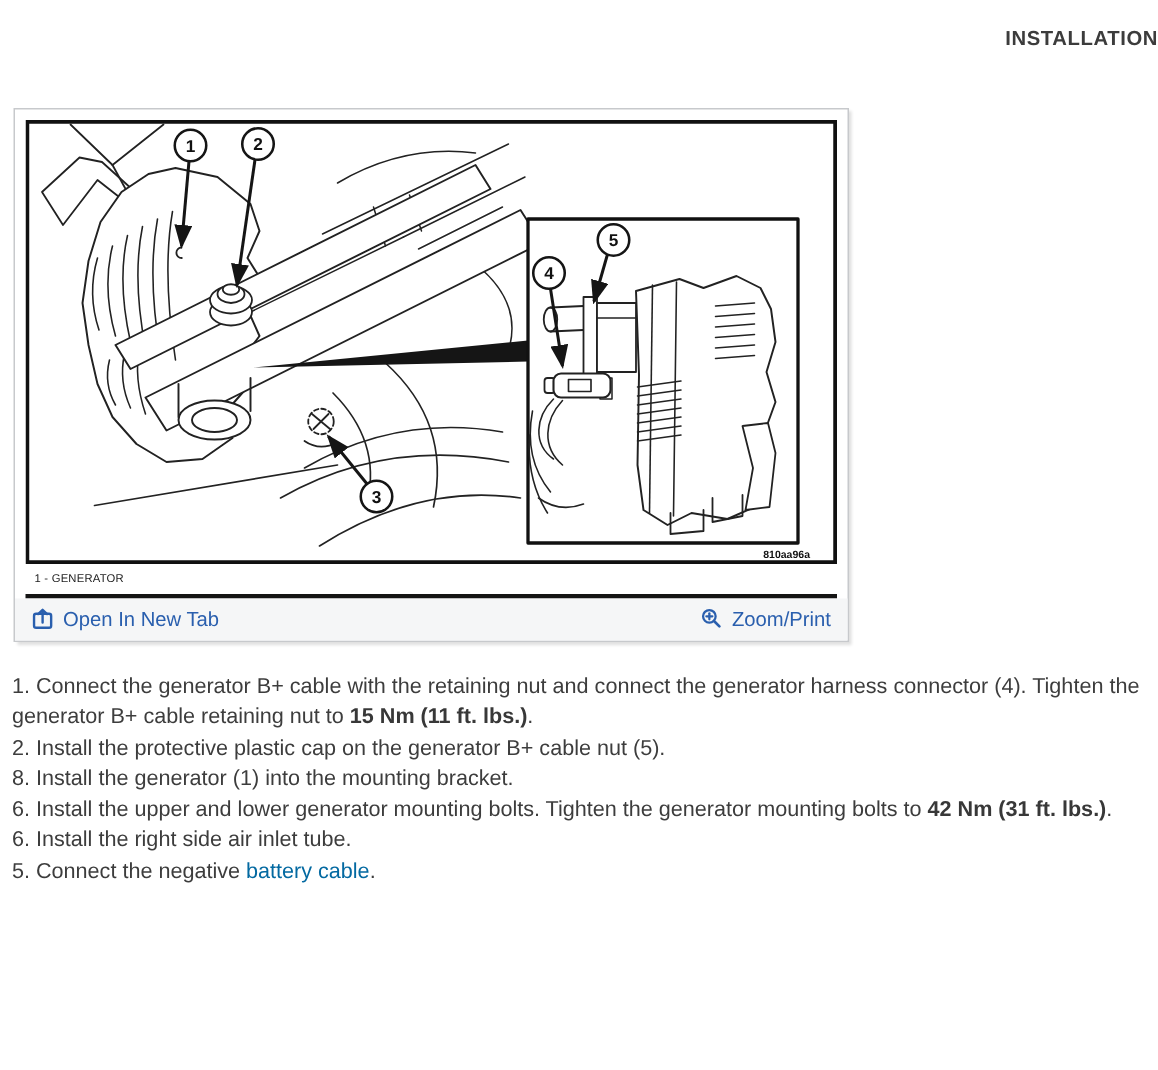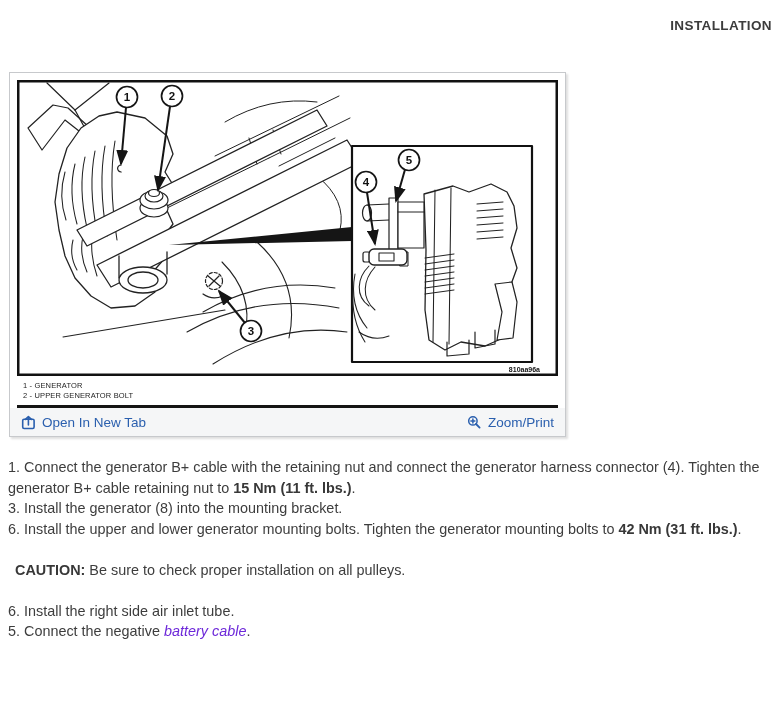--- a/index.html
+++ b/index.html
@@ -48,21 +48,21 @@
   .tb-link svg { display:block; }
 
   
   .instructions {
     margin-top:20px; padding-right:12px;
     font-size:14.4px; line-height:20.5px; color:#3d3d3d;
   }
   .step { margin:0; padding-left:8px; }
   .step b, .caution b { font-weight:700; color:#383838; }
   .caution { margin:20.5px 0; padding-left:15px; }
-  a.inline-link { color:#6d28d9; text-decoration:none; cursor:pointer;font-style:italic; }
+  a.inline-link { color:#0369a1; text-decoration:none; cursor:pointer; }
 </style>
 </head>
 <body>
 
 <h1 class="page-title">INSTALLATION</h1>
 
 <figure class="fig-widget" style="margin-block:39px 0; margin-inline:9px 0;">
 
   <svg class="fig-drawing" width="541" height="296" viewBox="0 0 541 296">
     <defs>
@@ -233,21 +233,20 @@
         <text x="392" y="84">5</text>
       </g>
     </g>
 
     <text x="523" y="292" text-anchor="end" font-size="7" font-weight="bold" fill="#111">810aa96a</text>
   </svg>
 
   <div class="legend">
     <div class="legend-col left">
       <div class="legend-item">1 - GENERATOR</div>
-      <div class="legend-item">2 - UPPER GENERATOR BOLT</div>
     </div>
   </div>
   <div class="legend-rule"></div>
 
   <div class="fig-toolbar">
     <a class="tb-link">
       <svg width="15" height="15" viewBox="0 0 15 15" fill="none" stroke="#2a5fae" stroke-width="1.6" stroke-linecap="round" stroke-linejoin="round">
         <rect x="1.7" y="4.2" width="11.4" height="9.3" rx="1.4"></rect>
         <path d="M7.4,10 L7.4,1.6 M4.4,4.4 L7.4,1.5 L10.4,4.4"></path>
       </svg>
@@ -260,20 +259,20 @@
         <line x1="5.9" y1="3.9" x2="5.9" y2="7.9"></line>
         <line x1="9" y1="9" x2="12.6" y2="12.6" stroke-width="1.8"></line>
       </svg>
       <span>Zoom/Print</span>
     </a>
   </div>
 </figure>
 
 <div class="instructions">
   <p class="step"><span>1. Connect the generator B+ cable with the retaining nut and connect the generator harness connector (4). Tighten the generator B+ cable retaining nut to </span><b>15 Nm (11 ft. lbs.)</b><span>.</span></p>
-  <p class="step"><span>3. Install the generator (8) into the mounting bracket.</span></p>
+  <p class="step"><span>2. Install the protective plastic cap on the generator B+ cable nut (5).</span></p>
+  <p class="step"><span>8. Install the generator (1) into the mounting bracket.</span></p>
   <p class="step"><span>6. Install the upper and lower generator mounting bolts. Tighten the generator mounting bolts to </span><b>42 Nm (31 ft. lbs.)</b><span>.</span></p>
 
-  <p class="caution"><b>CAUTION:</b><span> Be sure to check proper installation on all pulleys.</span></p>
 
   <p class="step"><span>6. Install the right side air inlet tube.</span></p>
   <p class="step"><span>5. Connect the negative </span><a class="inline-link">battery cable</a><span>.</span></p>
 </div>
 
 </body></html>

